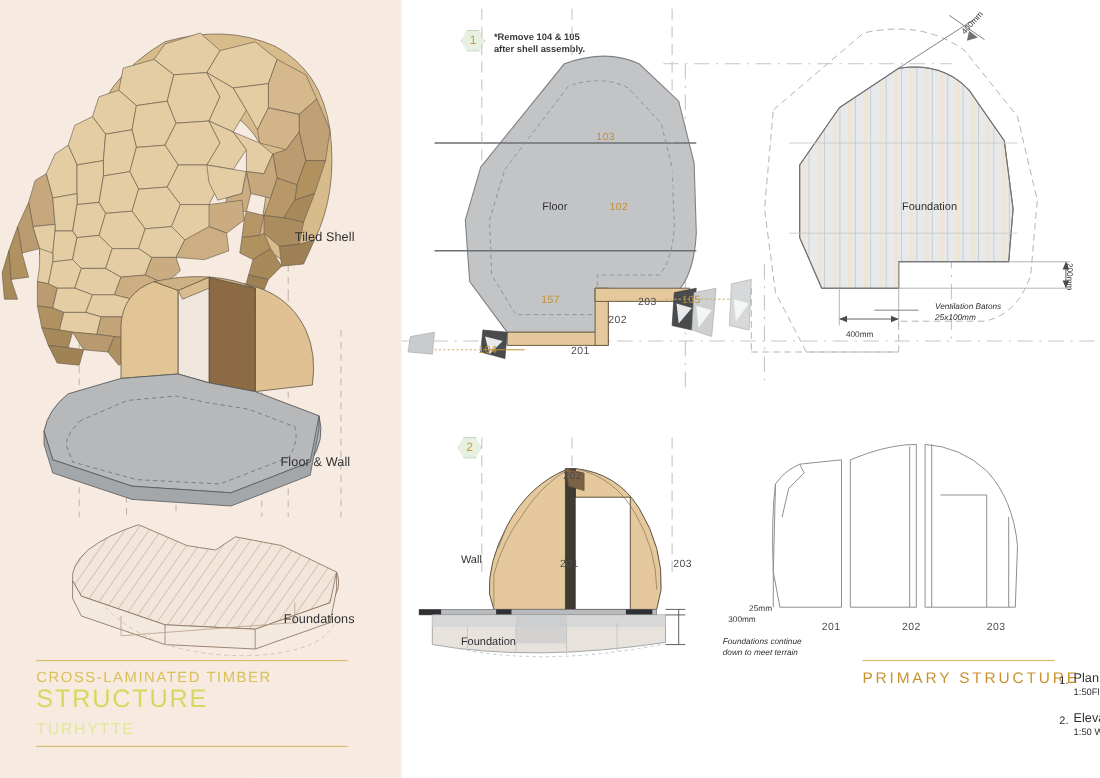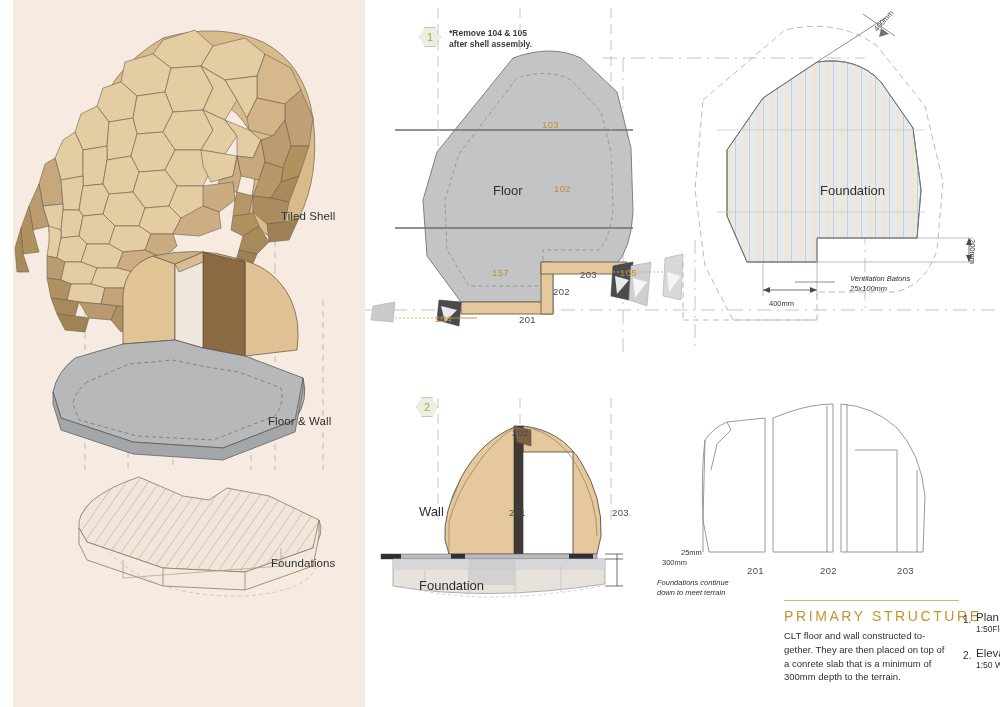--- a/index.html
+++ b/index.html
@@ -1,21 +1,21 @@
 <!DOCTYPE html>
 <html><head>
 <meta charset="utf-8">
 <style>
   html,body{margin:0;padding:0;background:#fff;}
   body{width:1000px;height:707px;overflow:hidden;
        font-family:"Liberation Sans","DejaVu Sans",sans-serif;}
   .board{position:relative;width:1000px;height:707px;background:#ffffff;}
 
   
-  .left-panel{position:absolute;left:13px;top:0;width:392px;height:707px;
+  .left-panel{position:absolute;left:0;top:0;width:392px;height:707px;
               background:#f7ebe1;}
 
   .axo-label{position:absolute;font-size:11.5px;color:#2f2f33;
              letter-spacing:.1px;white-space:nowrap;}
 
   
   .title-block{position:absolute;left:33px;top:600px;width:283px;}
   .rule{height:1px;background:#d8b96a;width:100%;}
   .rule.bottom{background:#d8b96a;}
   .t-sub{font-size:13.5px;letter-spacing:1.4px;color:#d9c056;margin:7px 0 0 0;}
@@ -30,21 +30,21 @@
        clip-path:polygon(25% 0,75% 0,100% 50%,75% 100%,25% 100%,0 50%);
        border:0;display:flex;align-items:center;justify-content:center;
        font-size:11px;color:#c69a3f;}
   .hex::after{content:"";position:absolute;inset:0;
        clip-path:polygon(25% 0,75% 0,100% 50%,75% 100%,25% 100%,0 50%);
        border:1px solid #b9cdb0;pointer-events:none;}
 
   .note{position:absolute;font-size:8.5px;color:#3a3a3c;line-height:1.35;
         white-space:pre-line;font-weight:bold;}
 
-  .dwg-label{position:absolute;font-size:13px;color:#2f2f33;white-space:nowrap;}
+  .dwg-label{position:absolute;font-size:10px;color:#2f2f33;white-space:nowrap;}
   .code{position:absolute;font-size:9.5px;color:#c28f35;letter-spacing:.4px;}
   .code.dark{color:#4b4b50;}
   .dim{position:absolute;font-size:7.5px;color:#38383c;white-space:nowrap;}
   .dim.vert{transform:rotate(90deg);transform-origin:left top;}
   .dim.rot{transform:rotate(-48deg);transform-origin:left top;}
 
   .callout{position:absolute;font-size:7.5px;color:#2f2f33;line-height:1.35;
            white-space:pre-line;font-style:italic;}
 
   
@@ -205,20 +205,27 @@
         <path d="M150 568 L150 586 M232 572 L232 590" stroke="#8d7763" stroke-width="0.7" fill="none"></path>
         <path d="M110 560 L110 578 L268 566 L268 548" fill="none" stroke="#b39b85" stroke-width="0.7"></path>
         <path d="M96 552 Q140 598 230 596 Q300 592 306 560" fill="none" stroke="#cdb7a2" stroke-width="0.7" stroke-dasharray="4 3"></path>
       </g>
     </svg>
 
     <div class="axo-label" style="left:268px;top:210px">Tiled Shell</div>
     <div class="axo-label" style="left:255px;top:415px">Floor &amp; Wall</div>
     <div class="axo-label" style="left:258px;top:557px">Foundations</div>
 
+    <div class="title-block">
+      <div class="rule"></div>
+      <div class="t-sub">CROSS-LAMINATED TIMBER</div>
+      <div class="t-main">STRUCTURE</div>
+      <div class="t-proj">TURHYTTE</div>
+      <div class="rule bottom"></div>
+    </div>
   </div>
 
   <div class="right-panel">
 
     <div class="hex" style="left:54px;top:27px">1</div>
     <div class="note" style="left:84px;top:28px">*Remove 104 &amp; 105
 after shell assembly.</div>
 
     <div class="hex" style="left:51px;top:397px">2</div>
 
@@ -417,21 +424,20 @@
     <div class="callout" style="left:292px;top:578px">Foundations continue
 down to meet terrain</div>
 
     <div class="code dark" style="left:382px;top:565px">201</div>
     <div class="code dark" style="left:455px;top:565px">202</div>
     <div class="code dark" style="left:532px;top:565px">203</div>
 
     <div class="text-block">
       <div class="tb-rule"></div>
       <div class="tb-title">PRIMARY STRUCTURE</div>
-      <div class="tb-body">CLT floor and wall constructed to-gether. They are then placed on top of a conrete slab that is a minimum of 300mm depth to the terrain.</div>
     </div>
 
     <div class="legend">
       <div class="lg-item">
         <div class="lg-num">1.</div>
         <div class="lg-txt">
           <div class="lg-name">Plan</div>
           <div class="lg-scale">1:50Floor&amp;Foundation</div>
         </div>
       </div>

